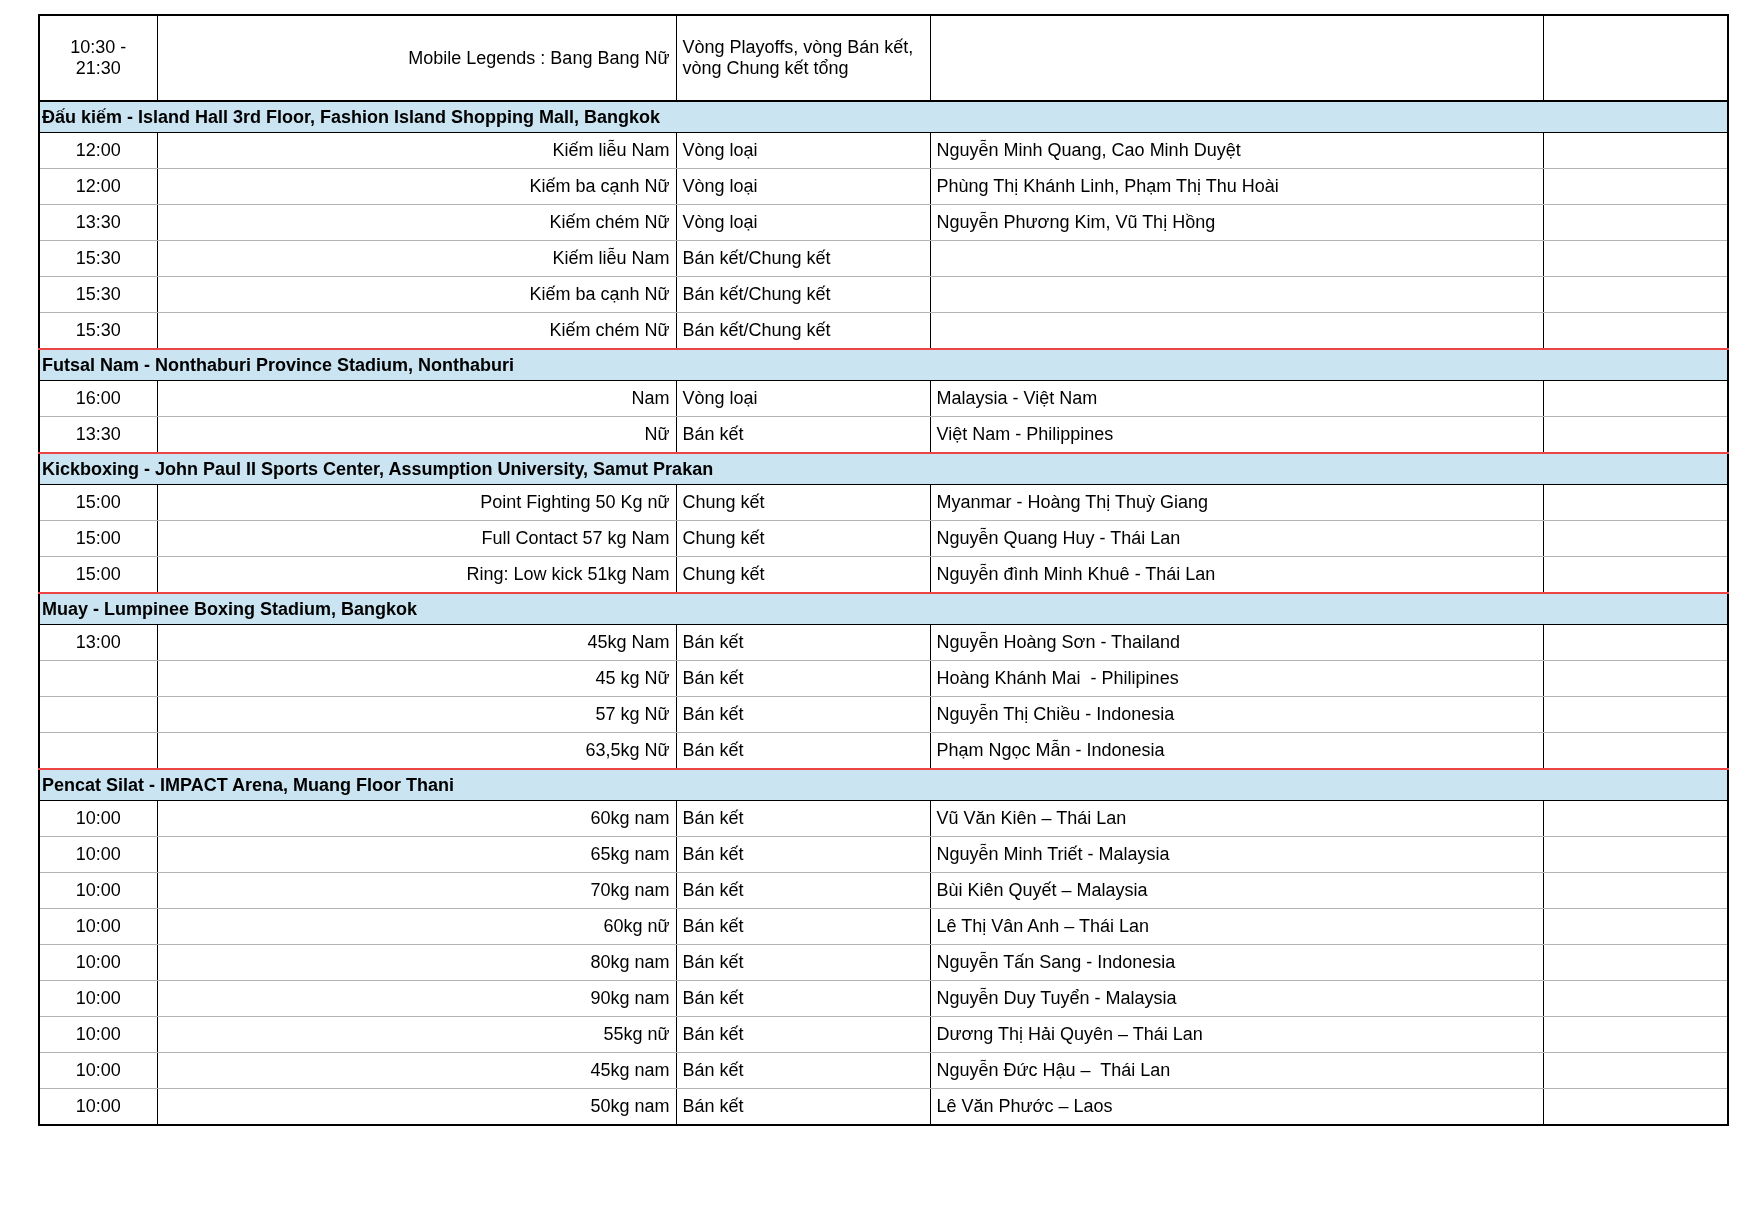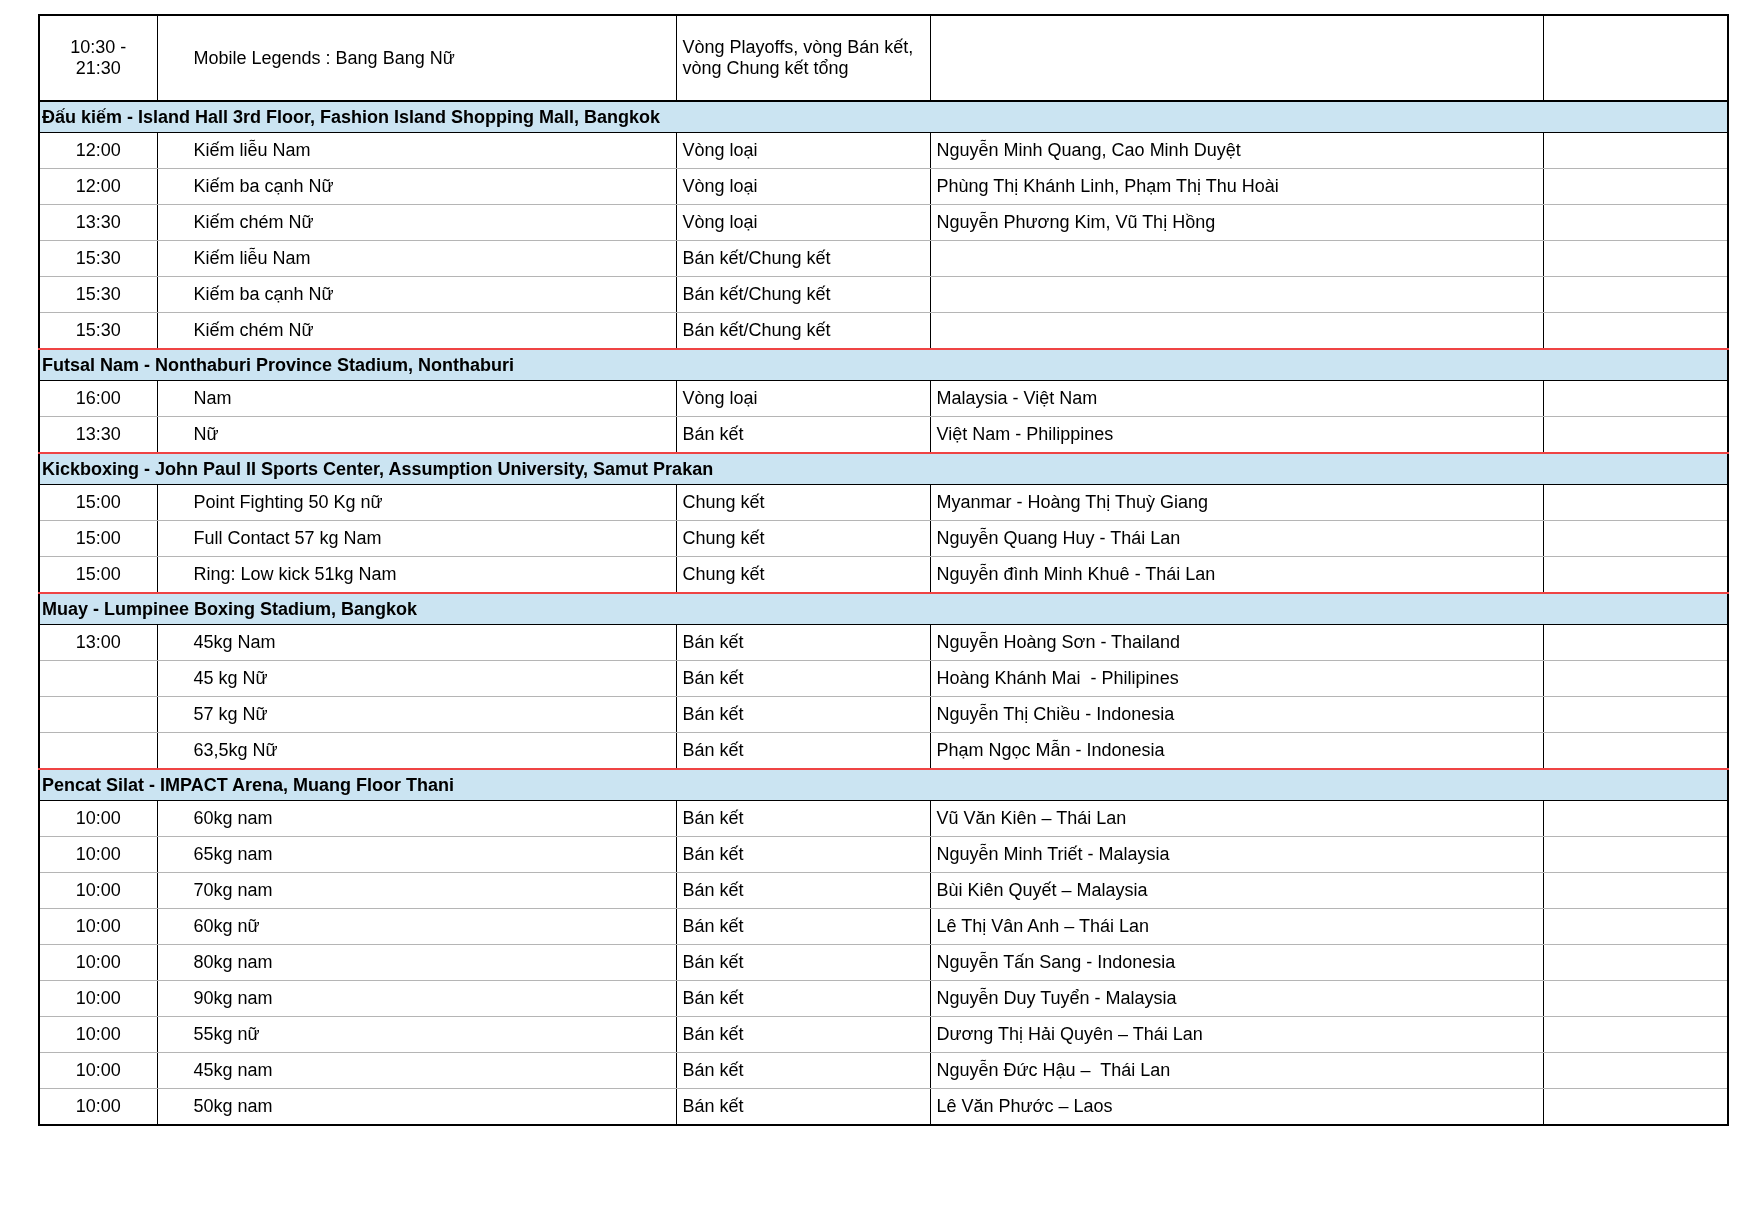--- a/index.html
+++ b/index.html
@@ -30,21 +30,21 @@
     overflow: hidden;
     vertical-align: middle;
   }
   td:first-child { border-left: none; }
   tr.data-row td { height: 35px; }
   tr.esports-row td {
     height: 84px;
     border-bottom: 2px solid #000;
   }
   .col-time   { text-align: center; }
-  .col-event  { text-align: left; padding-left: 36px; }
+  .col-event  { text-align: right; padding-left: 36px; }
   .col-round  { text-align: left; }
   .col-participants { text-align: left; white-space: pre-wrap; }
   .col-notes  { }
   tr.section-row td {
     background: #cbe4f2;
     font-weight: bold;
     height: 30px;
     border-top: 2px solid #ef4444;
     border-bottom: 1px solid #000;
     text-align: left;

